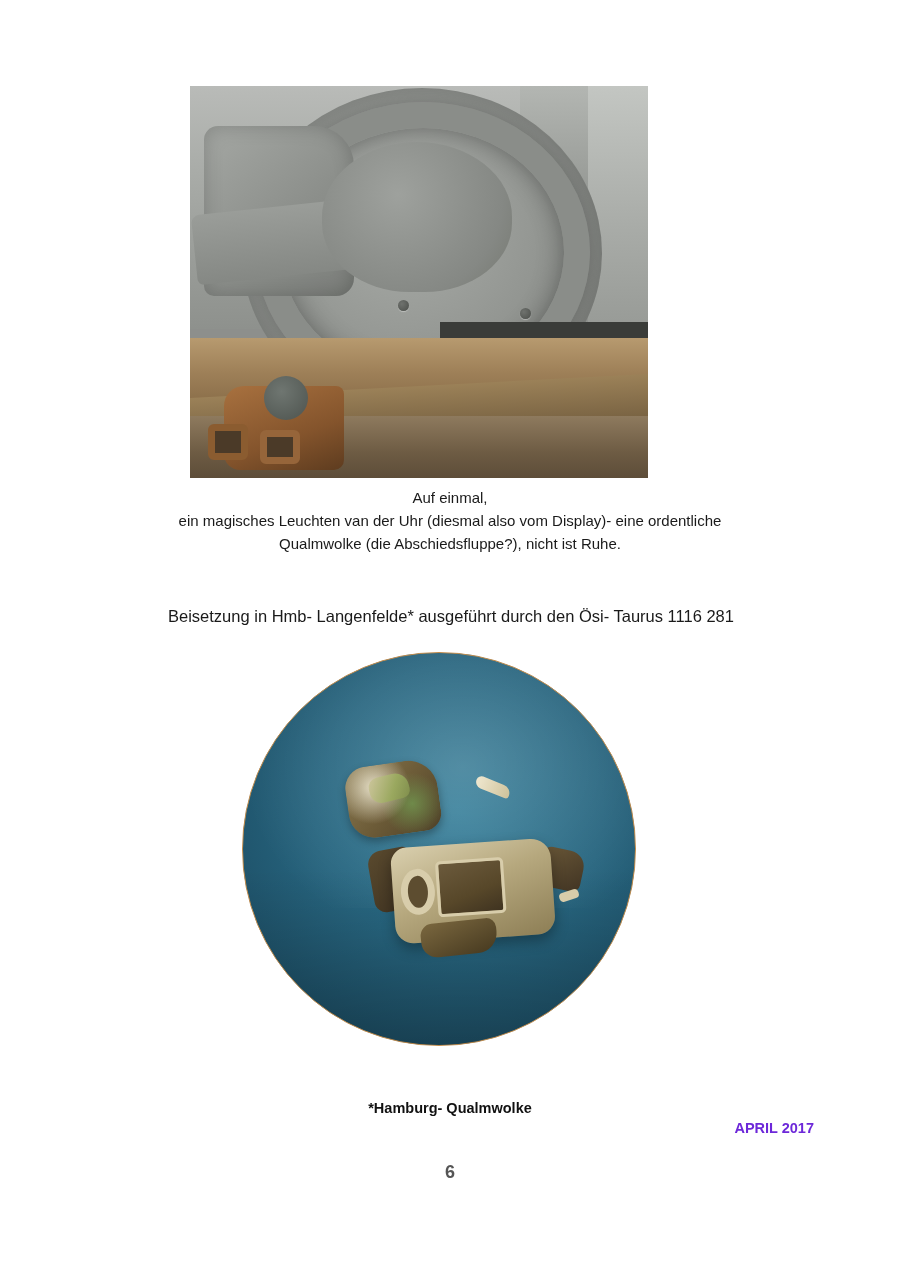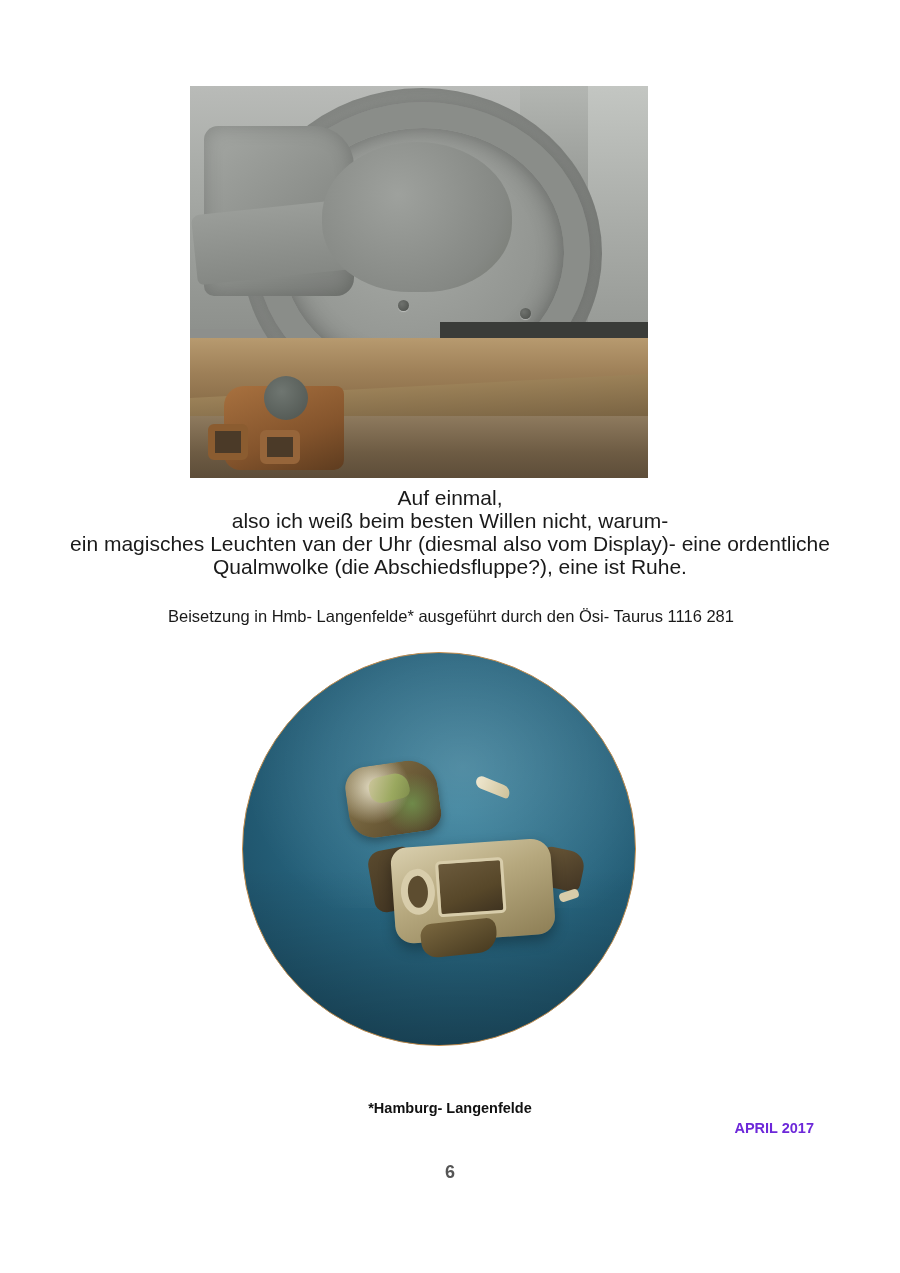--- a/index.html
+++ b/index.html
@@ -162,21 +162,21 @@
     transform: rotate(4deg);
     border-radius: 3px;
   }
 
   
   .caption-block {
     position: absolute;
     left: 0;
     width: 900px;
     text-align: center;
-    font-size: 21px;
+    font-size: 15px;
     line-height: 23px;
     color: #1a1a1a;
   }
   .caption-line { display: block; }
 
   .beisetzung {
     position: absolute;
     left: 1px;
     top: 607px;
     width: 900px;
@@ -350,41 +350,40 @@
     <div class="pt-rail"></div>
     <div class="pt-ground"></div>
     <div class="pt-clip"></div>
     <div class="pt-clip2"></div>
     <div class="pt-clip3"></div>
     <div class="pt-clip4"></div>
   </div>
 
   <div class="caption-block" style="top:486px;">
     <span class="caption-line">Auf einmal,</span>
-    <span class="caption-line">also ich weiß beim besten Willen nicht, warum-</span>
     <span class="caption-line">ein magisches Leuchten van der Uhr (diesmal also vom Display)- eine ordentliche</span>
-    <span class="caption-line">Qualmwolke (die Abschiedsfluppe?), eine ist Ruhe.</span>
+    <span class="caption-line">Qualmwolke (die Abschiedsfluppe?), nicht ist Ruhe.</span>
   </div>
 
   <div class="beisetzung">Beisetzung in Hmb- Langenfelde* ausgeführt durch den Ösi- Taurus 1116 281</div>
 
   <div class="photo-circle">
     <div class="pc-sheen"></div>
     <div class="pc-bottomshade"></div>
     <div class="pc-frag-a"></div>
     <div class="pc-frag-a2"></div>
     <div class="pc-sliver"></div>
     <div class="pc-dark-l"></div>
     <div class="pc-dark-r"></div>
     <div class="pc-phone">
       <div class="pc-phone-ring"></div>
       <div class="pc-phone-screen"></div>
     </div>
     <div class="pc-dark-b"></div>
     <div class="pc-chip"></div>
   </div>
 
-  <div class="hamburg-label">*Hamburg- Langenfelde</div>
+  <div class="hamburg-label">*Hamburg- Qualmwolke</div>
   <div class="april-label">APRIL 2017</div>
 
   <div class="page-number">6</div>
 
 </div>
 
 </body></html>

